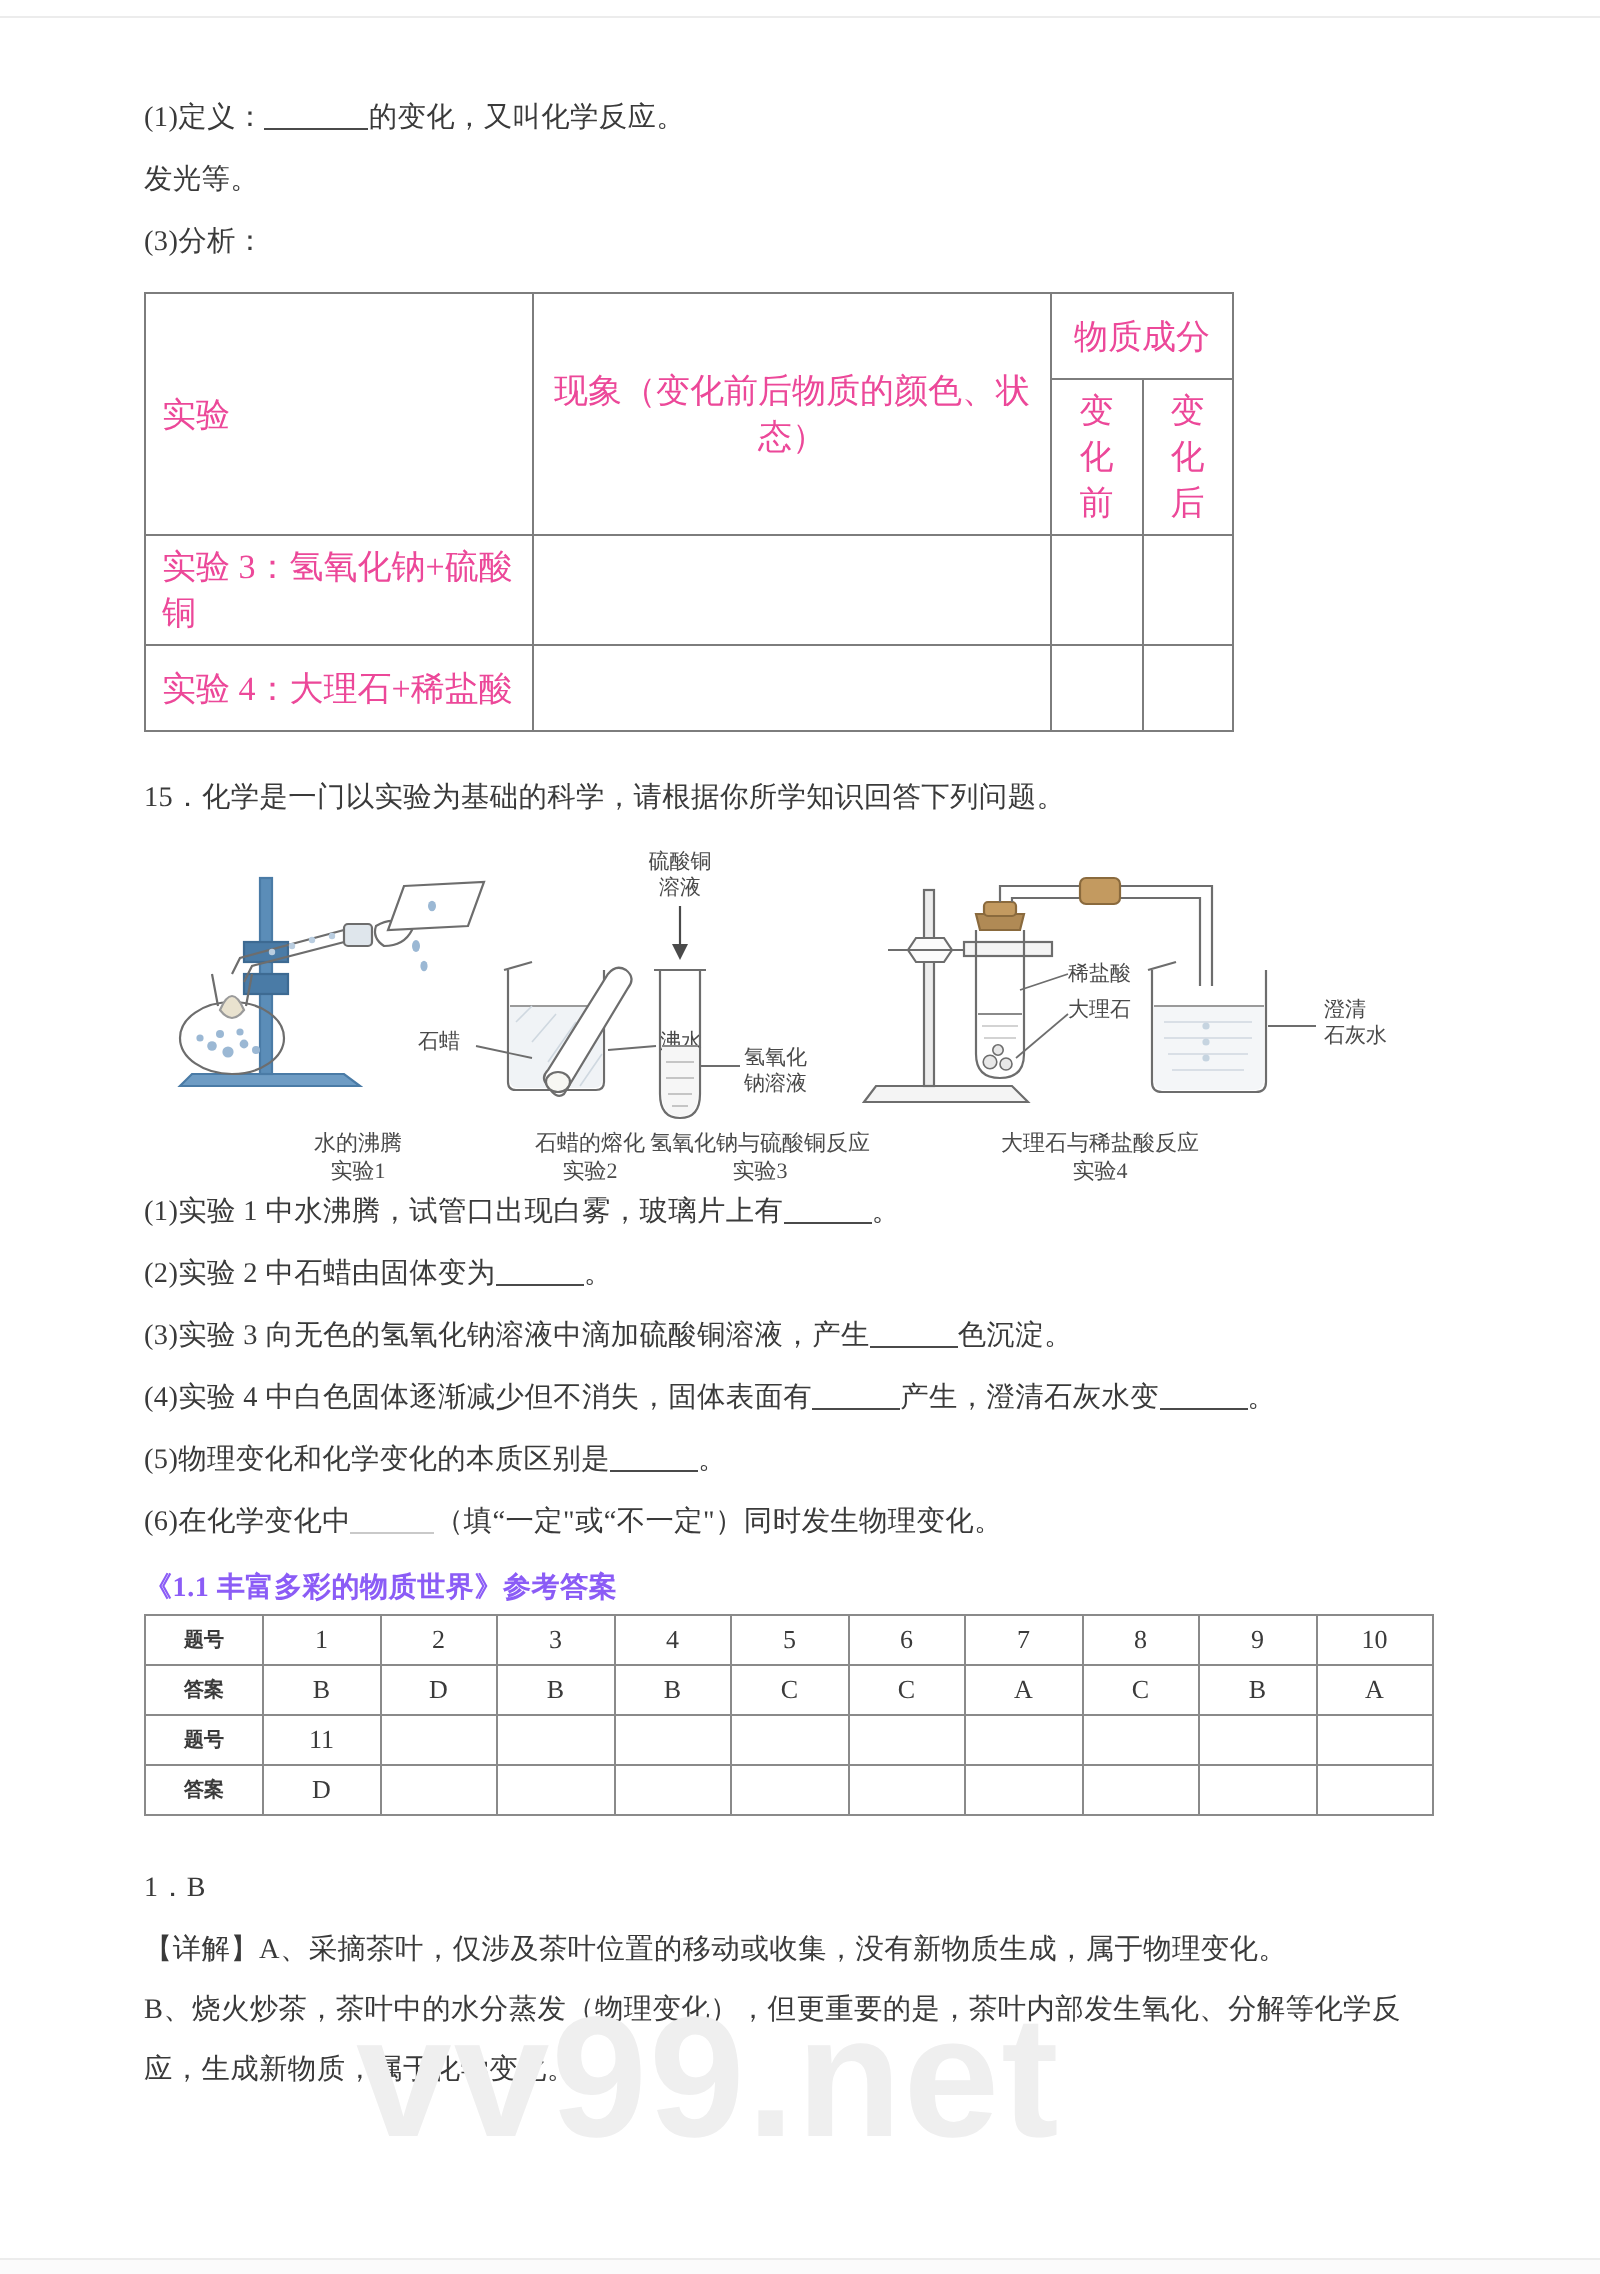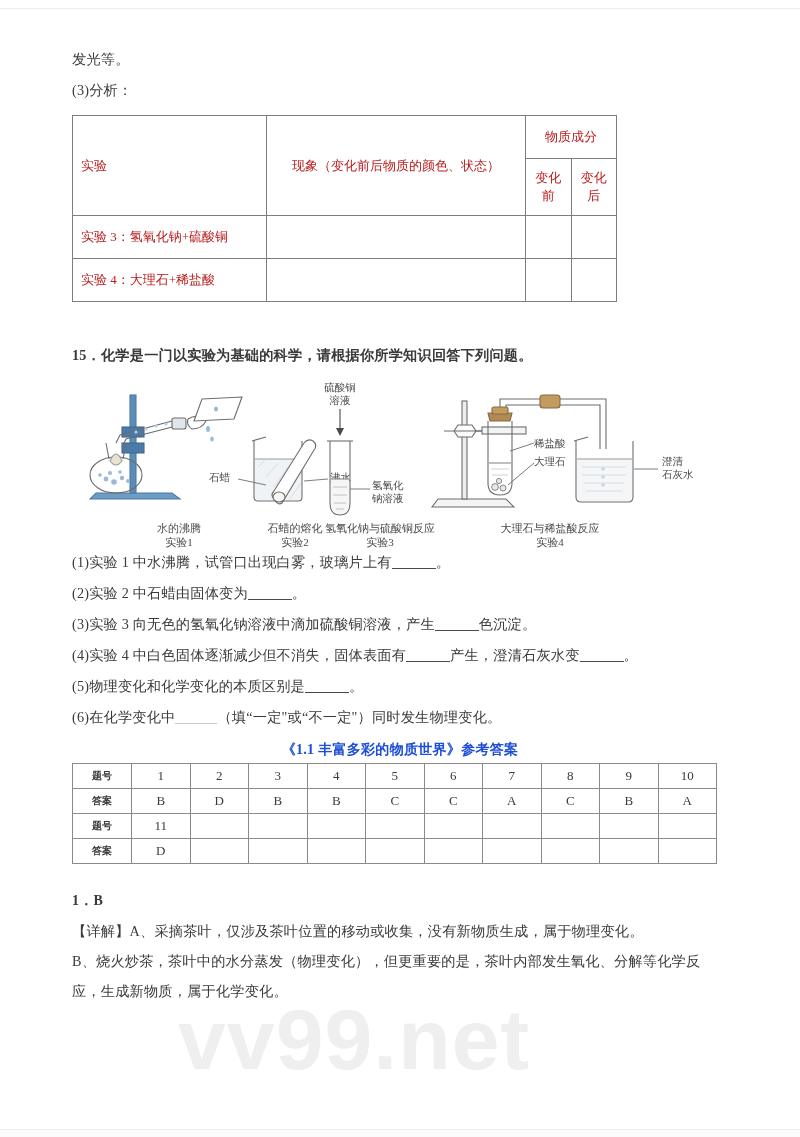--- a/index.html
+++ b/index.html
@@ -70,22 +70,22 @@
 
   
   table.analysis {
     border-collapse: collapse;
     width: 545px;
     margin-top: 9px;
     table-layout: fixed;
   }
   table.analysis td {
     border: 1px solid #7d7d7d;
-    font-size: 13px;
-    color: #b91c1c;
+    font-size: 17px;
+    color: #ec4899;
     padding: 4px 8px;
     vertical-align: middle;
   }
   td.cell-exp       { width: 177px; height: 84px; }
   td.cell-phenom    { width: 242px; text-align: center; }
   td.cell-compo     { height: 34px; text-align: center; }
   td.cell-sub       { width: 63px; height: 48px; text-align: center; }
   tr.data-row td    { height: 34px; }
 
   
@@ -107,24 +107,23 @@
     color: #4a4a4a;
     text-align: center;
     line-height: 14px;
     white-space: nowrap;
     margin-top: 16px;
   }
   svg.apparatus { position: absolute; left: 0; top: 0; overflow: visible; }
 
   
   .ans-title {
-    text-align: center;
     font-size: 14px;
     font-weight: bold;
-    color: #1d4ed8;
+    color: #8b5cf6;
     margin: 8px 0 4px 0;
     letter-spacing: 0.3px;
   }
   table.answers {
     border-collapse: collapse;
     width: 645px;
     table-layout: fixed;
   }
   table.answers td {
     border: 1px solid #8a8a8a;
@@ -134,33 +133,36 @@
     height: 22px;
     padding: 1px 0;
   }
   table.answers td.hdr {
     width: 58px;
     font-weight: bold;
     font-size: 10px;
   }
   .explain { margin-top: 22px; }
   .explain .para { line-height: 30px; }
-  .q-num { font-size: 14px; color: #3a3a3a; font-weight: bold; }
+  .q-num { font-size: 14px; color: #3a3a3a; }
 </style>
 </head>
 <body>
 
 <div class="page">
 
   <div class="page-edge-top"></div>
 
   <div class="watermark">vv99.net</div>
 
   <div class="content">
 
+    <p class="para">
+      <span>(1)定义：</span><span class="blank-m"></span><span>的变化，又叫化学反应。</span>
+    </p>
 
     <p class="para">发光等。</p>
 
     <p class="para">(3)分析：</p>
 
     <table class="analysis">
       <tbody>
           <tr>
         <td class="cell-exp" rowspan="2">实验</td>
         <td class="cell-phenom" rowspan="2">现象（变化前后物质的颜色、状态）</td>
@@ -178,21 +180,21 @@
       </tr>
       <tr class="data-row">
         <td>实验 4：大理石+稀盐酸</td>
         <td></td>
         <td></td>
         <td></td>
       </tr>
     </tbody>
       </table>
 
-    <p class="para" style="margin-top:38px;font-weight:bold;">15．化学是一门以实验为基础的科学，请根据你所学知识回答下列问题。</p>
+    <p class="para" style="margin-top:18px;">15．化学是一门以实验为基础的科学，请根据你所学知识回答下列问题。</p>
 
     <div class="figures">
 
       <svg class="apparatus" width="170" height="120" viewBox="0 0 170 120" style="left:4px; top:2px;">
         <g fill="none" stroke="#6d6d6d" stroke-width="1.1">
 
           <path d="M20 108 L96 108 L104 114 L14 114 Z" fill="#6e9cc4" stroke="#4a7ba6"></path>
           <rect x="54" y="10" width="6" height="98" fill="#5b8db8" stroke="#4a7ba6"></rect>
 
           <rect x="46" y="42" width="22" height="10" fill="#4a7ba6" stroke="#3d6a92"></rect>

